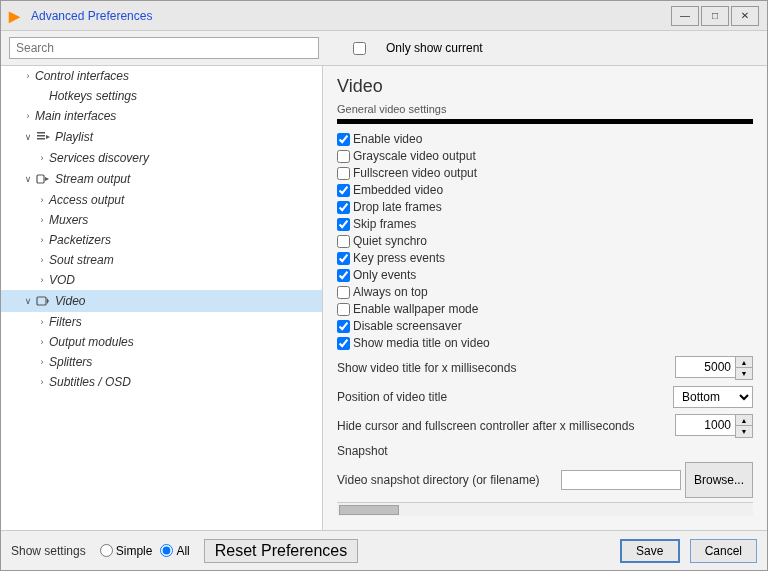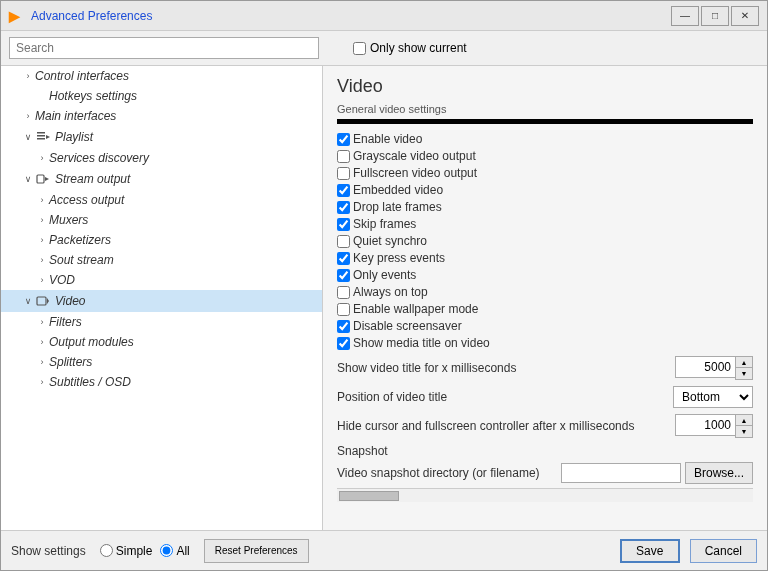--- a/index.html
+++ b/index.html
@@ -6,21 +6,21 @@
     body { background: #f0f0f0; width: 768px; height: 571px; overflow: hidden; }
     .window { width: 768px; height: 571px; background: #f0f0f0; border: 1px solid #999; display: flex; flex-direction: column; }
     .title-bar { background: #e8e8e8; height: 30px; display: flex; align-items: center; padding: 0 8px; border-bottom: 1px solid #ccc; user-select: none; }
     .title-bar-icon { width: 16px; height: 16px; margin-right: 6px; }
     .title-bar-text { flex: 1; font-size: 12px; color: #1d4ed8; font-weight: normal; }
     .title-bar-buttons { display: flex; gap: 2px; }
     .title-bar-btn { width: 28px; height: 20px; border: 1px solid #999; background: #e8e8e8; display: flex; align-items: center; justify-content: center; cursor: pointer; font-size: 10px; color: #333; }
     .content { display: flex; flex-direction: column; flex: 1; overflow: hidden; }
     .top-bar { padding: 6px 8px; border-bottom: 1px solid #ccc; display: flex; align-items: center; gap: 8px; background: #f0f0f0; }
     .search-box { width: 310px; height: 22px; border: 1px solid #aaa; padding: 2px 6px; background: white; font-size: 12px; color: #999; }
-    .only-show-current { display: flex; align-items: center; gap: 4px; font-size: 12px; padding-left: 26px; }
+    .only-show-current { display: flex; align-items: center; gap: 20px; font-size: 12px; padding-left: 26px; }
     .main-area { display: flex; flex: 1; overflow: hidden; }
     .sidebar { width: 322px; background: white; border-right: 1px solid #ccc; overflow-y: auto; flex-shrink: 0; }
     .sidebar::-webkit-scrollbar { width: 14px; }
     .sidebar::-webkit-scrollbar-track { background: #f0f0f0; }
     .sidebar::-webkit-scrollbar-thumb { background: #c0c0c0; border: 1px solid #a0a0a0; }
     .tree-item { display: flex; align-items: center; padding: 3px 4px 3px 8px; cursor: pointer; white-space: nowrap; }
     .tree-item.selected { background: #cce4f7; }
     .tree-expander { width: 14px; height: 14px; display: flex; align-items: center; justify-content: center; font-size: 9px; color: #555; flex-shrink: 0; }
     .tree-icon { width: 16px; height: 16px; margin-right: 4px; flex-shrink: 0; display: flex; align-items: center; justify-content: center; }
     .tree-label { font-size: 12px; color: #333; font-style: italic; }
@@ -41,26 +41,26 @@
     .setting-spinbox input { width: 60px; height: 22px; border: 1px solid #aaa; border-right: none; padding: 1px 4px; font-size: 12px; text-align: right; }
     .spin-btns { display: flex; flex-direction: column; border: 1px solid #aaa; }
     .spin-btn { width: 16px; height: 11px; background: #e8e8e8; display: flex; align-items: center; justify-content: center; font-size: 7px; cursor: pointer; border-bottom: 1px solid #aaa; line-height: 1; }
     .spin-btn:last-child { border-bottom: none; }
     .setting-select { height: 22px; border: 1px solid #aaa; background: white; font-size: 12px; padding: 1px 4px; min-width: 80px; }
     .snapshot-section { margin-top: 6px; }
     .snapshot-title { font-size: 12px; color: #333; margin-bottom: 4px; }
     .file-row { display: flex; align-items: center; gap: 4px; margin: 4px 0; }
     .file-label { font-size: 12px; color: #333; flex: 1; }
     .file-input { flex: 1; max-width: 120px; height: 20px; border: 1px solid #aaa; background: white; padding: 1px 4px; }
-    .browse-btn { height: 22px; border: 1px solid #aaa; background: #e8e8e8; padding: 0 8px; cursor: pointer; font-size: 12px; }
+    .browse-btn { height: 36px; border: 1px solid #aaa; background: #e8e8e8; padding: 0 8px; cursor: pointer; font-size: 12px; }
     .bottom-bar { height: 40px; border-top: 1px solid #ccc; background: #f0f0f0; display: flex; align-items: center; padding: 0 10px; gap: 10px; }
     .show-settings-label { font-size: 12px; color: #333; margin-right: 4px; }
     .radio-group { display: flex; align-items: center; gap: 8px; }
     .radio-row { display: flex; align-items: center; gap: 3px; font-size: 12px; }
-    .reset-btn { height: 24px; border: 1px solid #aaa; background: #e8e8e8; padding: 0 10px; cursor: pointer; font-size: 10px; margin-left: 4px; }
+    .reset-btn { height: 24px; border: 1px solid #aaa; background: #e8e8e8; padding: 0 10px; cursor: pointer; font-size: 16px; margin-left: 4px; }
     .spacer { flex: 1; }
     .action-btn { height: 24px; border: 1px solid #7a9fd4; background: #e8e8e8; padding: 0 14px; cursor: pointer; font-size: 12px; min-width: 60px; }
     .action-btn.save { border: 2px solid #4a7fc1; }
     .vlc-icon { color: #ff8800; font-size: 14px; font-weight: bold; }
     .horiz-scrollbar { height: 14px; background: #f0f0f0; border-top: 1px solid #ccc; display: flex; align-items: center; }
     .h-scroll-thumb { width: 60px; height: 10px; background: #c0c0c0; border: 1px solid #a0a0a0; margin-left: 2px; }
   </style>
 </head>
 <body>
 

